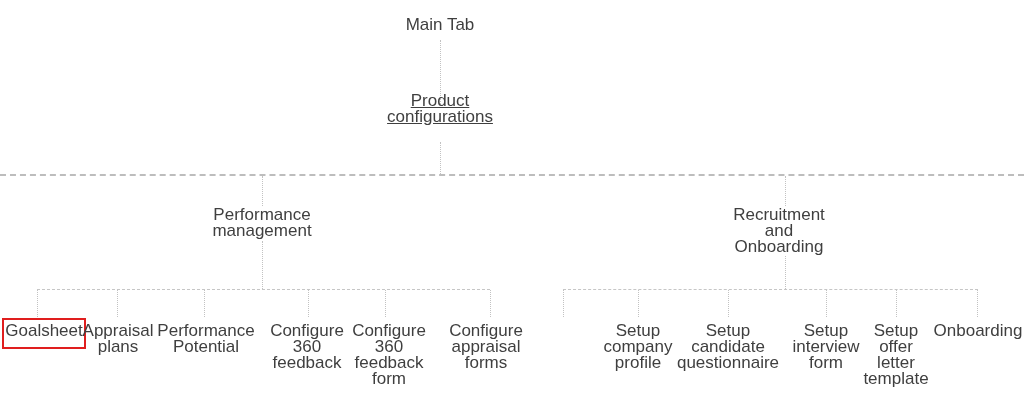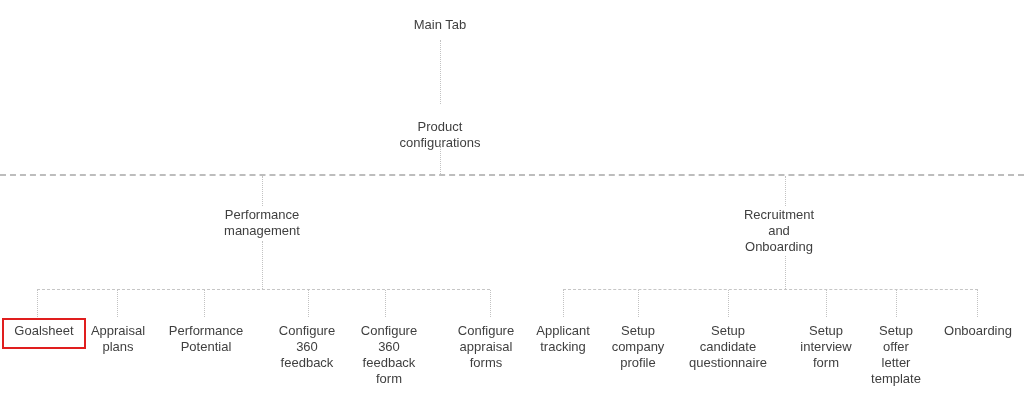--- a/index.html
+++ b/index.html
@@ -8,21 +8,21 @@
     width:1024px;height:406px;
     background:#ffffff;
     font-family:"Liberation Sans", sans-serif;
     overflow:hidden;
   }
   .node{
     position:absolute;
     transform:translateX(-50%);
     text-align:center;
     white-space:pre-line;
-    font-size:13px;
+    font-size:17px;
     line-height:16px;
     color:#3f3f3f;
     cursor:default;
   }
   .vline{
     position:absolute;
     width:0;
     border-left:1px dotted #c2c2c2;
   }
   .hline{
@@ -46,21 +46,21 @@
 </style>
 </head>
 <body>
 
 <div id="stage">
 
   <div class="node" style="left:440px;top:17px;">Main Tab</div>
 
   <div class="vline" style="left:440px;top:40px;height:64px;"></div>
 
-  <div class="node" style="left:440px;top:119px;">Product
+  <div class="node" style="left:440px;top:93px;text-decoration:underline;">Product
 configurations</div>
 
   <div class="vline" style="left:440px;top:142px;height:32px;"></div>
 
   <div class="divider"></div>
 
   <div class="vline" style="left:262px;top:176px;height:30px;"></div>
   <div class="vline" style="left:785px;top:176px;height:30px;"></div>
 
   <div class="node" style="left:262px;top:207px;">Performance
@@ -100,22 +100,20 @@
 360
 feedback</div>
   <div class="node" style="left:389px;top:323px;">Configure
 360
 feedback
 form</div>
   <div class="node" style="left:486px;top:323px;">Configure
 appraisal
 forms</div>
 
-  <div class="node" style="left:563px;top:323px;">Applicant
-tracking</div>
   <div class="node" style="left:638px;top:323px;">Setup
 company
 profile</div>
   <div class="node" style="left:728px;top:323px;">Setup
 candidate
 questionnaire</div>
   <div class="node" style="left:826px;top:323px;">Setup
 interview
 form</div>
   <div class="node" style="left:896px;top:323px;">Setup

